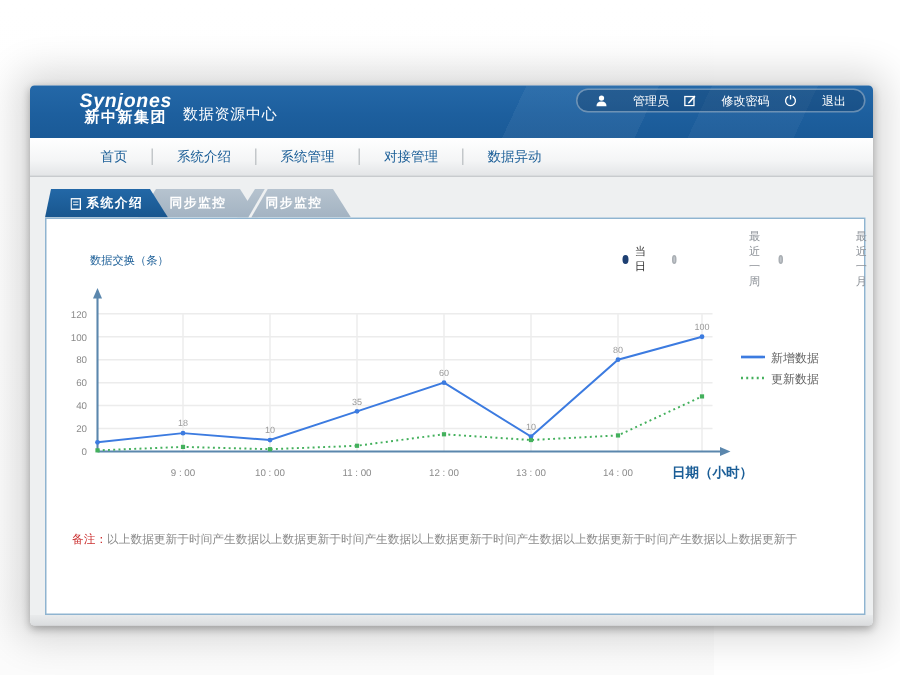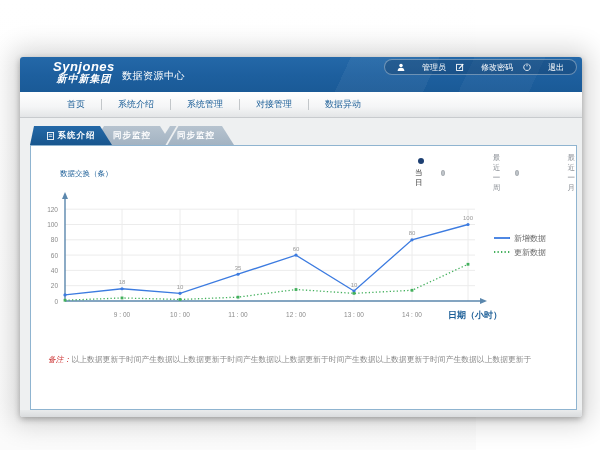--- a/index.html
+++ b/index.html
@@ -7,21 +7,21 @@
   .stage { position:relative; width:476px; height:450px; background:linear-gradient(180deg,#ffffff 0%,#fbfbfb 100%); }
   .window { position:absolute; left:20px; top:57px; width:562px; height:360px; background:#eef0f1; border-radius:3px;
             box-shadow:0 2px 6px rgba(0,0,0,.30), 0 0 26px 8px rgba(0,0,0,.16); }
   
   .titlebar { position:absolute; left:0; top:0; width:100%; height:35px; border-radius:3px 3px 0 0;
               background:linear-gradient(180deg,#2468a8 0%,#1d5f9e 55%,#1a5a97 100%); overflow:hidden; }
   .titlebar::after { content:""; position:absolute; right:0; top:0; width:60%; height:100%;
               background:linear-gradient(115deg, transparent 30%, rgba(255,255,255,.05) 30%, rgba(255,255,255,.05) 55%, transparent 55%, transparent 65%, rgba(255,255,255,.04) 65%, rgba(255,255,255,.04) 85%, transparent 85%); }
   .logo { position:absolute; left:33px; top:3px; color:#fff; text-align:center; z-index:2; }
   .logo-en { font-size:13px; font-weight:bold; font-style:italic; letter-spacing:0.5px; line-height:13px; }
-  .logo-cn { font-size:10px; font-weight:bold; letter-spacing:1px; line-height:11px;font-style:italic; }
+  .logo-cn { font-size:10px; font-weight:bold; letter-spacing:1px; line-height:11px; }
   .apptitle { position:absolute; left:102px; top:12px; color:#fff; font-size:10px; letter-spacing:0.5px; z-index:2; }
   .userpill { position:absolute; right:5px; top:2px; height:16px; display:flex; align-items:center;
               background:rgba(10,40,70,.25); border:1px solid rgba(255,255,255,.35); border-radius:8px; padding:0 7px; z-index:3; }
   .umi { display:flex; align-items:center; gap:17px; color:#fff; font-size:8px; padding:0 5px; cursor:pointer; }
   .uicon { display:inline-block; width:8px; height:8px; }
   
   .nav { position:absolute; left:0; top:35px; width:100%; height:26px;
          background:linear-gradient(180deg,#ffffff 0%,#f4f5f6 60%,#e3e5e7 100%);
          border-bottom:1px solid #c8cbce; display:flex; align-items:center; padding-left:31px; }
   .nav-item { color:#1b5e97; font-size:9px; font-weight:normal; padding:0 16px; cursor:pointer; }
@@ -39,29 +39,29 @@
   .tab-gap { position:absolute; left:141px; top:0; width:2px; height:19px; background:#eef0f1;
          transform:skewX(-30deg); z-index:3; }
   .tab .ticon { margin-right:4px; display:inline-block; }
   
   .panel { position:absolute; left:10px; top:88px; width:547px; height:265px; background:#fff; border:1px solid #8fb4d0; }
   .footer-strip { position:absolute; left:0; bottom:0; width:100%; height:7px; border-radius:0 0 3px 3px;
          background:linear-gradient(180deg,#e9ebec,#dadcde); }
   
   .radio-row { position:absolute; left:395px; top:96px; display:flex; align-items:center; z-index:4; }
   .radio-item { display:flex; align-items:center; gap:4px; font-size:7.5px; cursor:pointer; }
-  .ri-1 { margin-right:14px;flex-direction:column; } .ri-2 { margin-right:8px; }
+  .ri-1 { margin-right:14px; } .ri-2 { margin-right:8px; }
   .rdot { width:6px; height:6px; border-radius:50%; }
   .rdot-on { background:#1d3f72; }
   .rdot-off { background:#c2c7cc; border:1px solid #a9aeb3; }
   .rlabel-on { color:#333; }
   .rlabel-off { color:#8d9298;margin-left:44px; }
   .y-title { position:absolute; left:40px; top:112px; color:#1b5e97; font-size:7.5px; font-weight:normal; z-index:4; }
   .note { position:absolute; left:28px; top:297px; font-size:7.8px; color:#8a8a8a; z-index:4; white-space:nowrap; }
-  .note b { color:#cc3333; font-weight:normal;font-style:italic; }
+  .note b { color:#cc3333; font-weight:normal; }
   .chart-svg { position:absolute; left:10px; top:88px; width:547px; height:265px; z-index:3; }
 </style>
 </head>
 <body>
 
 <div class="stage">
   <div class="window">
 
     <div class="titlebar">
       <div class="logo">

